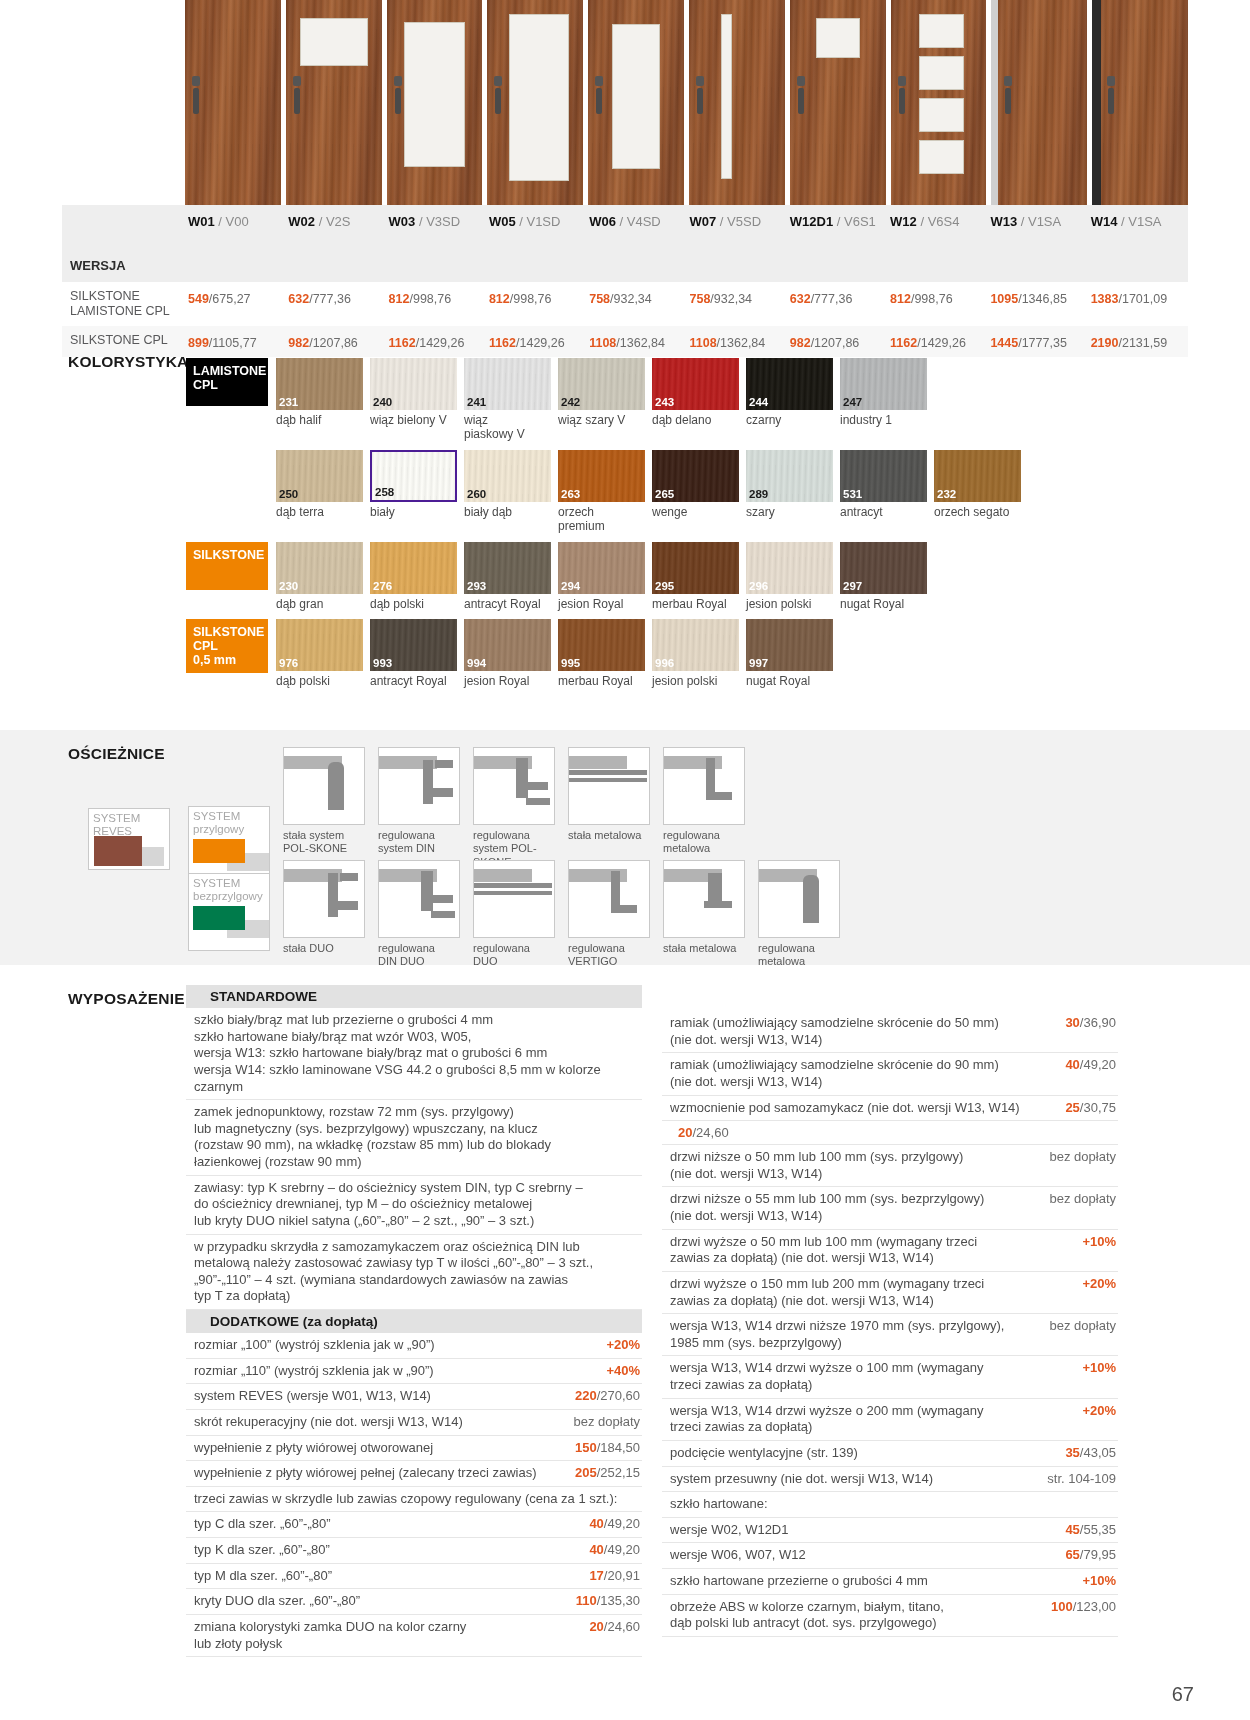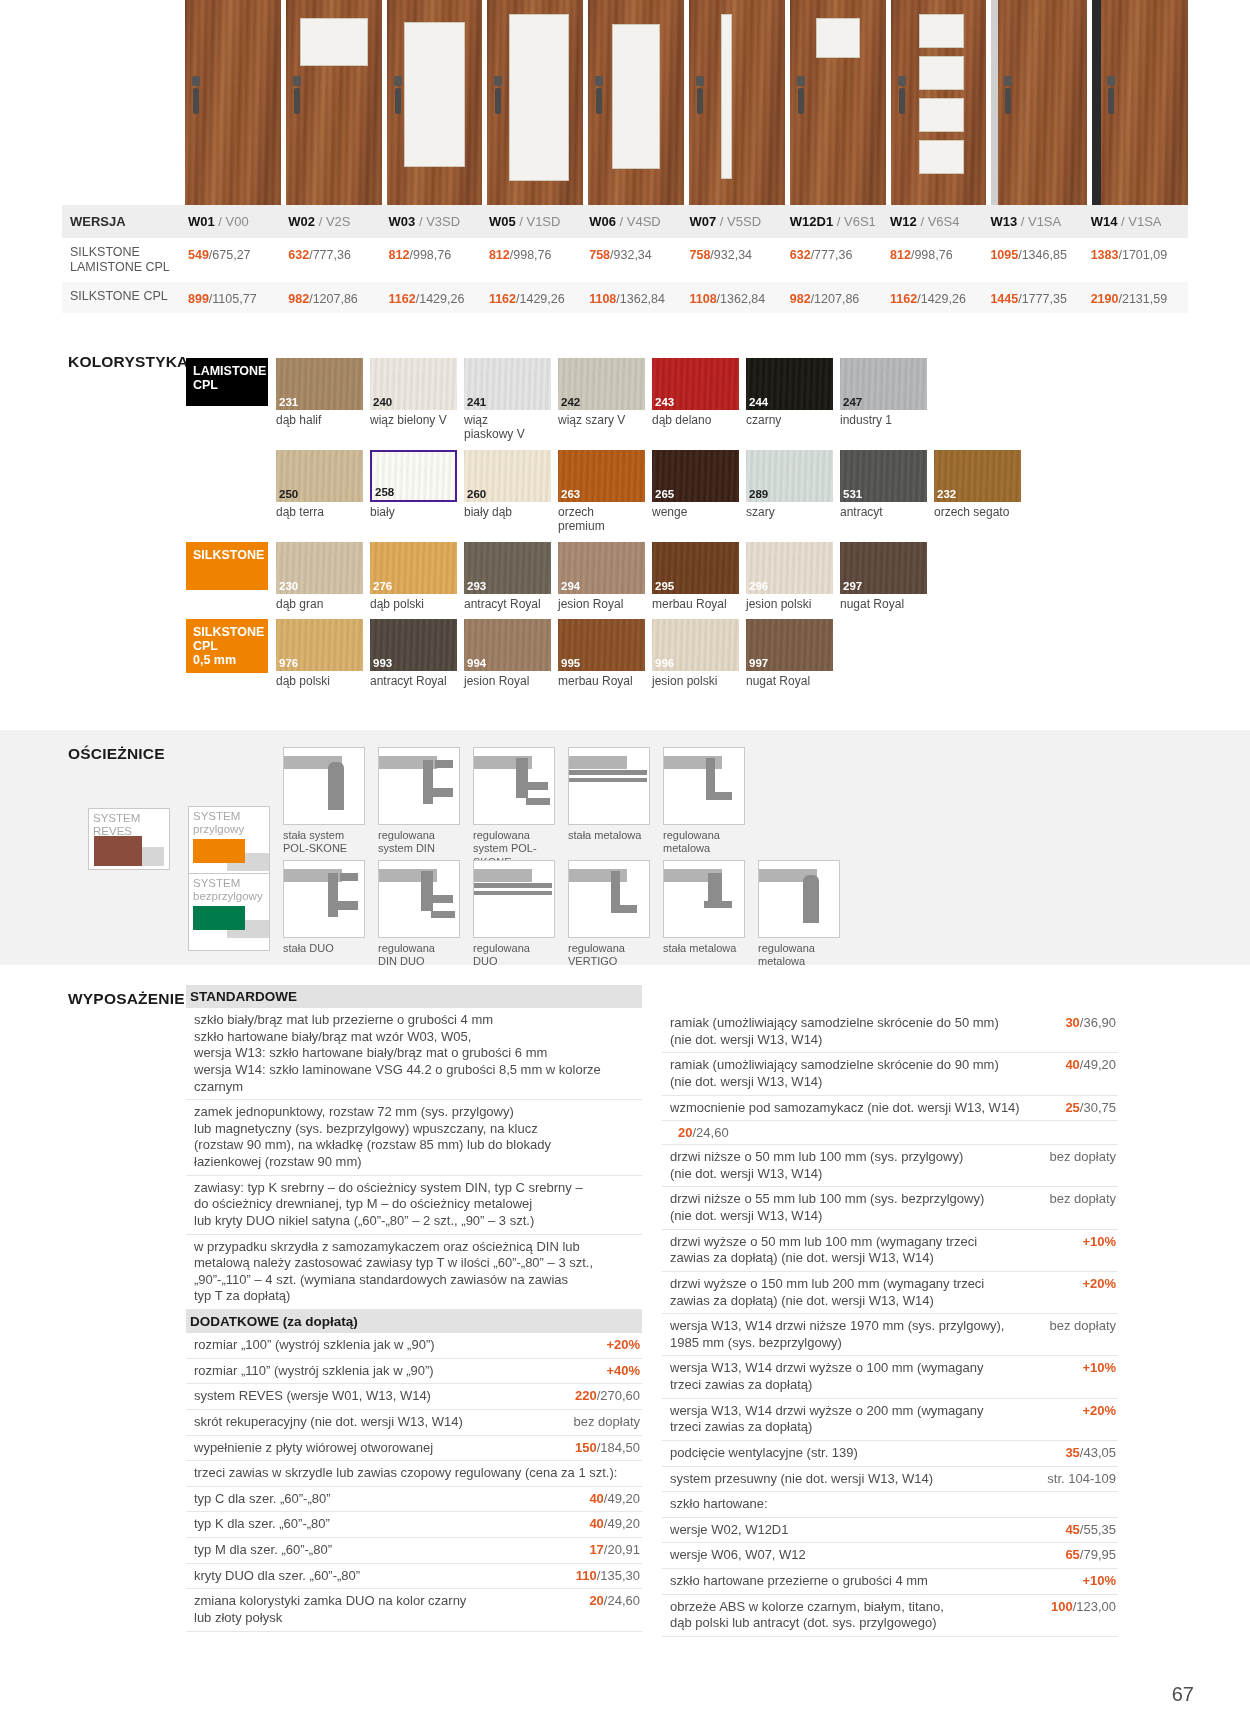--- a/index.html
+++ b/index.html
@@ -32,21 +32,21 @@
   
   .price-table { position:absolute; left:62px; top:205px; width:1126px; }
   .pt-row { display:flex; align-items:stretch; }
   .pt-head { background:#eeeeee; }
   .pt-body { background:#ffffff; }
   .pt-body.alt { background:#f7f7f7; }
   .pt-label {
     width:123px; flex:none; padding:7px 6px 7px 8px;
     font-size:12.5px; color:#58585a; line-height:1.18;
   }
-  .pt-head .pt-label { font-weight:bold; color:#2d2d2d; font-size:13px; padding-top:9px; padding-bottom:9px; }
+  .pt-head .pt-label { font-weight:bold; color:#2d2d2d; font-size:13px; padding-top:9px; padding-bottom:9px;margin-top:44px; }
   .pt-cell { flex:1 1 0; padding:10px 2px 7px 3px; font-size:12.5px; color:#6b6b6b; white-space:nowrap; }
   .pt-head .pt-cell { padding-top:9px; padding-bottom:9px; color:#8a8a8a; font-size:13px;}
   .pt-cell b { color:#111; font-weight:bold; }
   .pt-cell .pr { color:#e2571f; font-weight:bold; }
 
   
   .sec-title { position:absolute; font-weight:bold; font-size:15.5px; color:#1a1a1a; letter-spacing:.2px; }
 
   
   .kol { position:absolute; left:186px; top:358px; width:1002px; }
@@ -84,21 +84,21 @@
 
   .frame-item { position:absolute; width:82px; }
   .frame-box { width:82px; height:78px; border:1px solid #c9c9c9; background:#fff; position:relative; overflow:hidden; }
   .fb-top { position:absolute; left:0; top:8px; width:58px; height:13px; background:#b3b3b3; }
   .fb-name { font-size:11px; color:#585858; line-height:1.22; margin-top:4px; }
   .gp { position:absolute; background:#8c8c8c; }
 
   
   .wyp { position:absolute; left:186px; top:985px; width:1002px; display:flex; gap:20px; }
   .wyp-col { width:456px; }
-  .wyp-hd { background:#e2e2e2; padding:4px 4px; font-size:13.5px; color:#1a1a1a; font-weight:bold; }
+  .wyp-hd { background:#e2e2e2; padding:4px 24px; font-size:13.5px; color:#1a1a1a; font-weight:bold; }
   .wyp-row { display:flex; border-bottom:1px solid #e6e6e6; padding:4px 2px 4px 8px; align-items:flex-start; }
   .wyp-txt { flex:1 1 auto; font-size:13px; color:#4d4d4d; line-height:1.28; }
   .wyp-val { flex:none; margin-left:8px; font-size:13px; color:#6b6b6b; white-space:nowrap; text-align:right; }
   .wyp-val .pr { color:#e2571f; font-weight:bold; }
 
   .pgnum { position:absolute; right:56px; bottom:14px; font-size:20px; color:#4d4d4d; }
 </style>
 </head>
 <body>
 
@@ -527,20 +527,24 @@
         </div>
         <div class="wyp-row">
           <div class="wyp-txt">skrót rekuperacyjny (nie dot. wersji W13, W14)</div>
           <div class="wyp-val"><span>bez dopłaty</span></div>
         </div>
         <div class="wyp-row">
           <div class="wyp-txt">wypełnienie z płyty wiórowej otworowanej</div>
           <div class="wyp-val"><span class="pr">150</span><span>/184,50</span></div>
         </div>
         <div class="wyp-row">
+          <div class="wyp-txt">wypełnienie z płyty wiórowej pełnej (zalecany trzeci zawias)</div>
+          <div class="wyp-val"><span class="pr">205</span><span>/252,15</span></div>
+        </div>
+        <div class="wyp-row">
           <div class="wyp-txt">trzeci zawias w skrzydle lub zawias czopowy regulowany (cena za 1 szt.):</div>
           <div class="wyp-val"></div>
         </div>
         <div class="wyp-row">
           <div class="wyp-txt">typ C dla szer. „60”-„80”</div>
           <div class="wyp-val"><span class="pr">40</span><span>/49,20</span></div>
         </div>
         <div class="wyp-row">
           <div class="wyp-txt">typ K dla szer. „60”-„80”</div>
           <div class="wyp-val"><span class="pr">40</span><span>/49,20</span></div>

